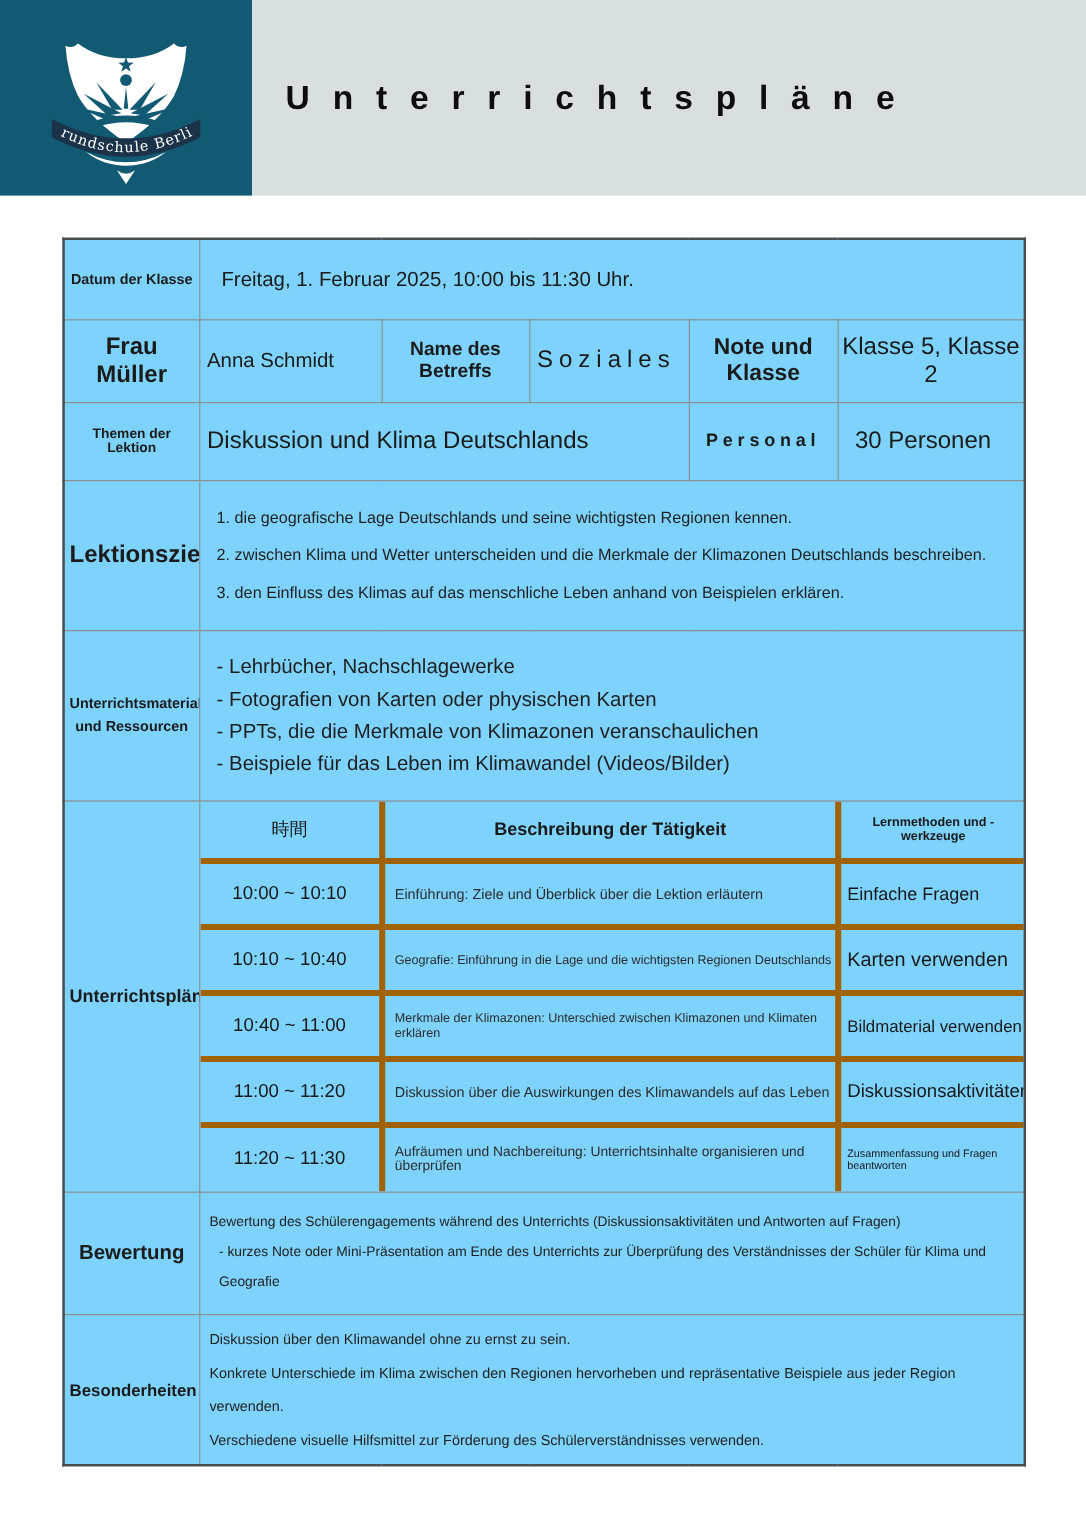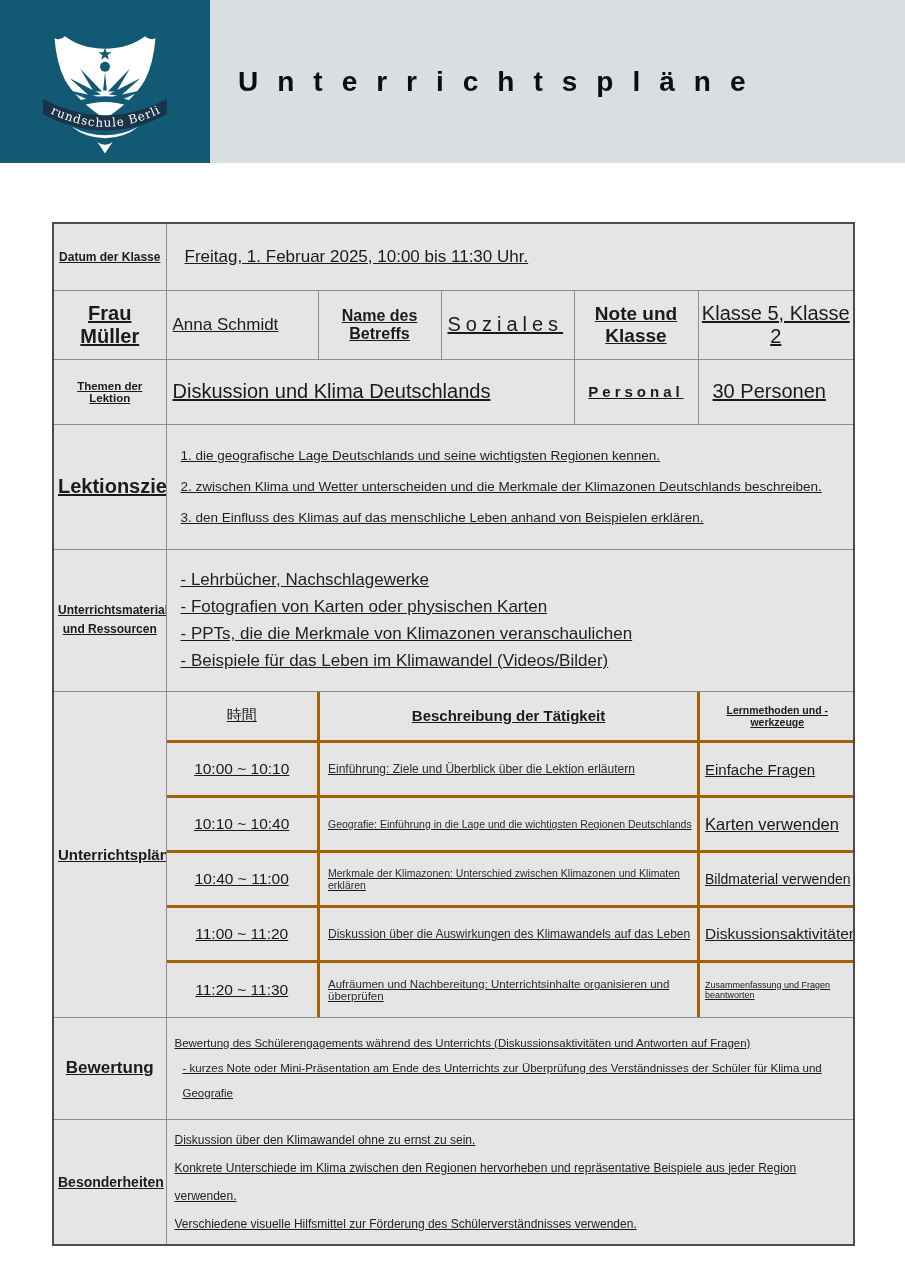--- a/index.html
+++ b/index.html
@@ -7,21 +7,21 @@
   .page { position:relative; width:905px; height:1280px; background:#ffffff; overflow:hidden; }
 
   
   .header { position:absolute; top:0; left:0; width:905px; height:163px; display:flex; }
   .logo-box { width:210px; height:163px; background:#125A73; flex:0 0 auto; display:flex; align-items:center; justify-content:center; }
   .banner { flex:1; background:#D9DEE0; display:flex; align-items:center; }
   .title { font-size:28px; font-weight:bold; letter-spacing:19px; color:#0d0d0d; padding-left:28px; white-space:nowrap; }
   .ribbon-text { fill:#ffffff; font-family:"DejaVu Serif", serif; font-size:12.5px; letter-spacing:1px; }
 
   
-  table.plan { position:absolute; left:52px; top:222px; width:801px; border-collapse:collapse; table-layout:fixed; border:2px solid #4c4c4c; color:#1a1a1a; background:#e5e5e5;text-decoration:underline; }
+  table.plan { position:absolute; left:52px; top:198px; width:801px; border-collapse:collapse; table-layout:fixed; border:2px solid #4c4c4c; color:#1a1a1a; background:#7dd3fc; }
   table.plan td { border:1px solid #8e8e8e; vertical-align:middle; overflow:hidden; }
   .lbl { font-weight:bold; text-align:center; padding:0 4px; color:#1b1b1b; }
 
   tr.r-date   { height:67px; }
   tr.r-teach  { height:69px; }
   tr.r-topic  { height:65px; }
   tr.r-goals  { height:125px; }
   tr.r-mat    { height:142px; }
   tr.r-sched  { height:325px; }
   tr.r-assess { height:102px; }
@@ -50,21 +50,21 @@
 
   .goal-line { font-size:13.5px; line-height:31px; color:#1f1f1f; }
   .mat-line  { font-size:17px;  line-height:27px; color:#1f1f1f; }
   .assess-line { font-size:11.5px; line-height:25px; color:#222; }
   .assess-line.indent { padding-left:8px; }
   .note-line { font-size:12px; line-height:28px; color:#222; }
 
   
   td.p0 { padding:0;margin-left:23px; }
   table.sched { width:100%; height:325px; border-collapse:collapse; table-layout:fixed; }
-  table.sched td { border:3px solid #a16207; vertical-align:middle; }
+  table.sched td { border:5px solid #a16207; vertical-align:middle; }
   table.sched tr td:first-child { border-left:none; }
   table.sched tr td:last-child  { border-right:none; }
   table.sched tr:first-child td { border-top:none; }
   table.sched tr:last-child td  { border-bottom:none; }
   tr.sh  { height:50px; }
   tr.sr  { height:55px; }
   .time-cell { text-align:center; font-size:15.5px; color:#181818; }
   .desc-cell { padding-left:8px; color:#2b2b2b; }
   .meth-cell { padding-left:5px; color:#181818; }
 </style>

